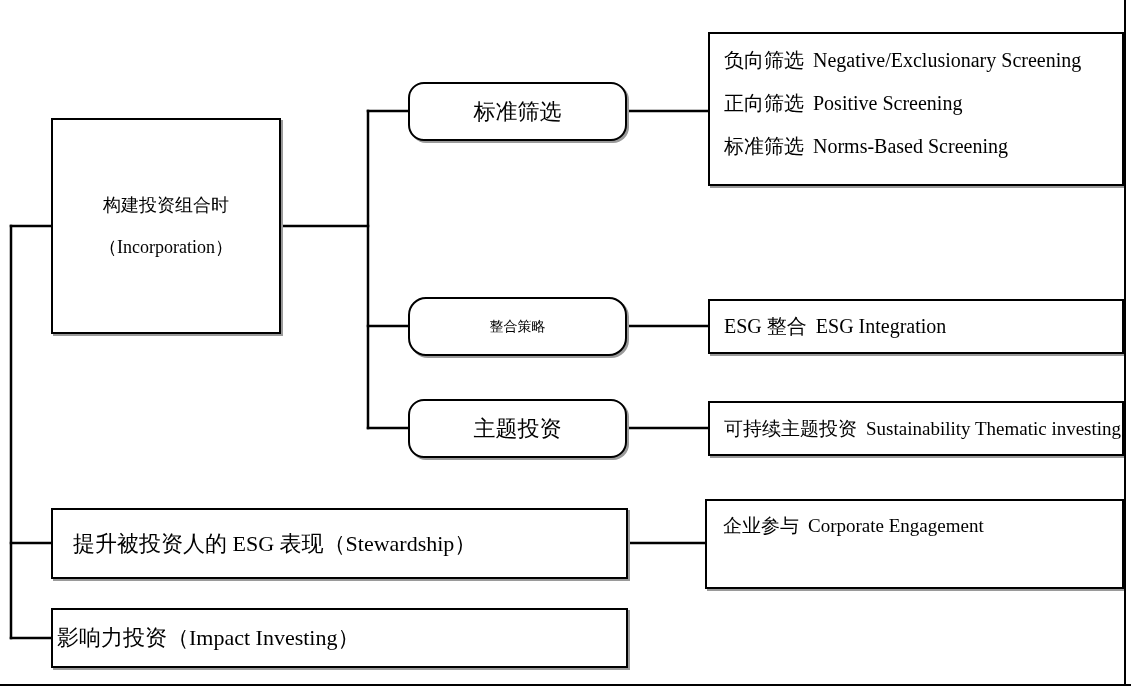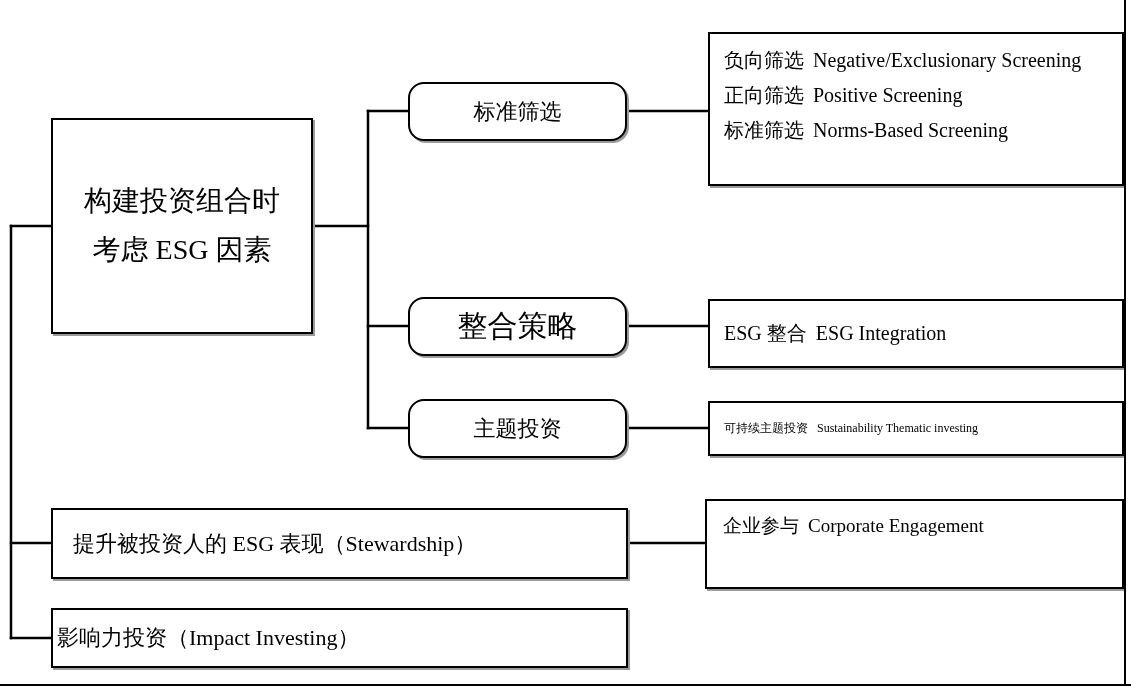--- a/index.html
+++ b/index.html
@@ -17,44 +17,44 @@
 
   .center{align-items:center;justify-content:center;text-align:center;}
   .lead{align-items:flex-start;justify-content:flex-start;text-align:left;}
   .midy{align-items:center;justify-content:flex-start;text-align:left;}
 
   .rounded{border-radius:16px;}
 
   .txt{line-height:1.32;}
 
   
-  #node-incorporation{left:51px;top:118px;width:262px;height:216px;font-size:28px;}
+  #node-incorporation{left:51px;top:118px;width:230px;height:216px;font-size:18px;}
   #node-incorporation .txt{line-height:1.45;}
 
   #node-screening-strategy{left:408px;top:82px;width:219px;height:59px;font-size:22px;}
-  #node-integration-strategy{left:408px;top:297px;width:219px;height:59px;font-size:30px;}
+  #node-integration-strategy{left:408px;top:297px;width:219px;height:59px;font-size:14px;border-radius:18px;}
   #node-thematic-strategy{left:408px;top:399px;width:219px;height:59px;font-size:22px;}
 
   #node-screening-detail{left:708px;top:32px;width:416px;height:154px;font-size:20px;
        padding:13px 0 0 14px;flex-direction:column;}
-  #node-integration-detail{left:708px;top:299px;width:416px;height:69px;font-size:20px;
+  #node-integration-detail{left:708px;top:299px;width:416px;height:55px;font-size:20px;
        padding-left:14px;}
-  #node-thematic-detail{left:708px;top:401px;width:416px;height:55px;font-size:12px;
+  #node-thematic-detail{left:708px;top:401px;width:416px;height:55px;font-size:19px;
        padding-left:14px;}
 
   #node-stewardship{left:51px;top:508px;width:577px;height:71px;font-size:22px;
        padding-left:20px;text-align:center;}
   #node-stewardship-detail{left:705px;top:499px;width:419px;height:90px;font-size:19px;
        padding:12px 0 0 16px;flex-direction:row;}
 
   #node-impact{left:51px;top:608px;width:577px;height:60px;font-size:22px;
        padding-left:4px;}
 
   .dline{display:block;white-space:nowrap;}
-  .dline + .dline{margin-top:8px;}
+  .dline + .dline{margin-top:16px;}
   .zh{font-family:"Liberation Serif","DejaVu Serif",serif;}
   .gap{display:inline-block;width:9px;}
 
   
   #page-rule-bottom{position:absolute;left:0;top:684px;width:1131px;height:2px;background:#000;}
   #page-rule-right{position:absolute;left:1124px;top:0;width:2px;height:684px;background:#000;}
 </style>
 </head>
 <body>
 
@@ -83,21 +83,21 @@
       <path d="M 627 326 L 708 326"></path>
       <path d="M 627 428 L 708 428"></path>
 
       <path d="M 628 543 L 705 543"></path>
     </g>
   </svg>
 
   <div class="box shadow center" id="node-incorporation">
     <div class="txt">
       <span class="dline zh">构建投资组合时</span>
-      <span class="dline zh">考虑 ESG 因素</span>
+      <span class="dline zh">（Incorporation）</span>
     </div>
   </div>
 
   <div class="box shadow rounded center" id="node-screening-strategy">
     <span class="zh">标准筛选</span>
   </div>
 
   <div class="box shadow rounded center" id="node-integration-strategy">
     <span class="zh">整合策略</span>
   </div>

